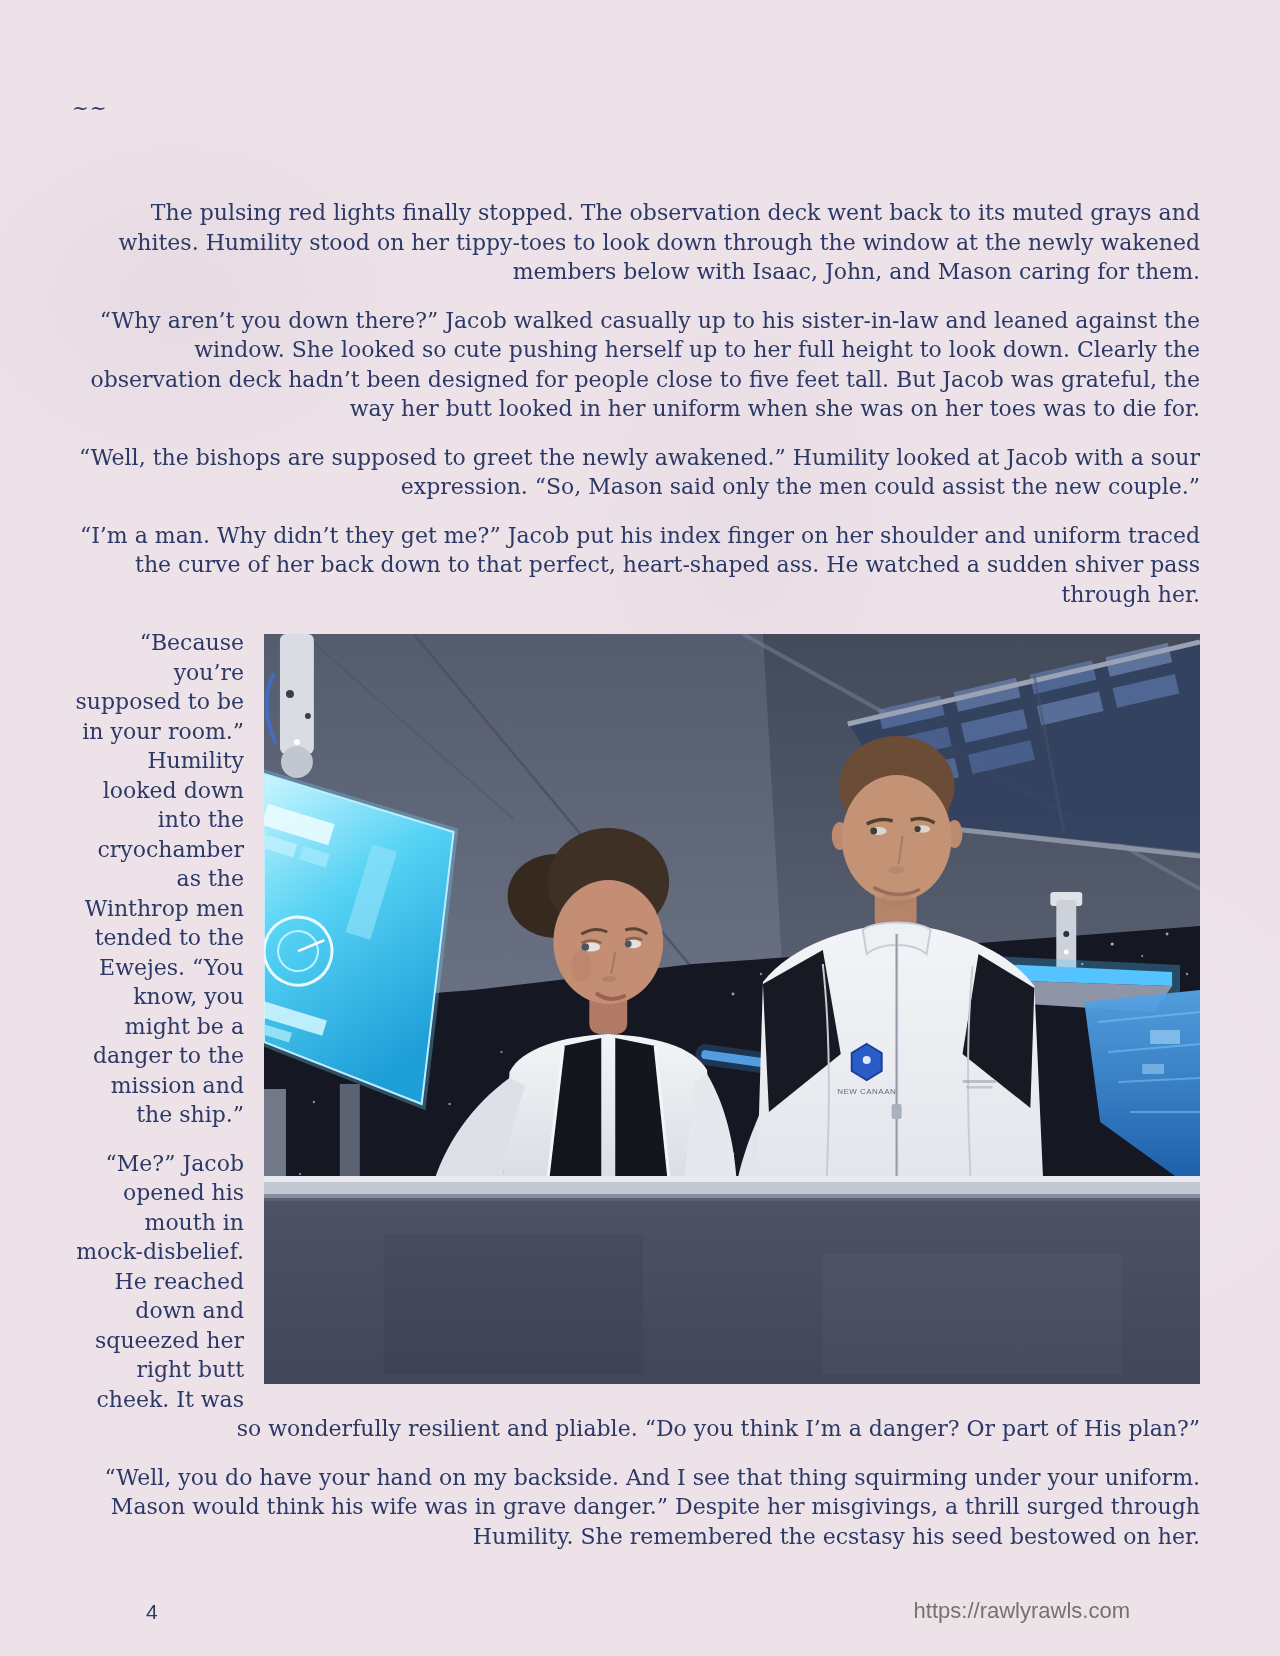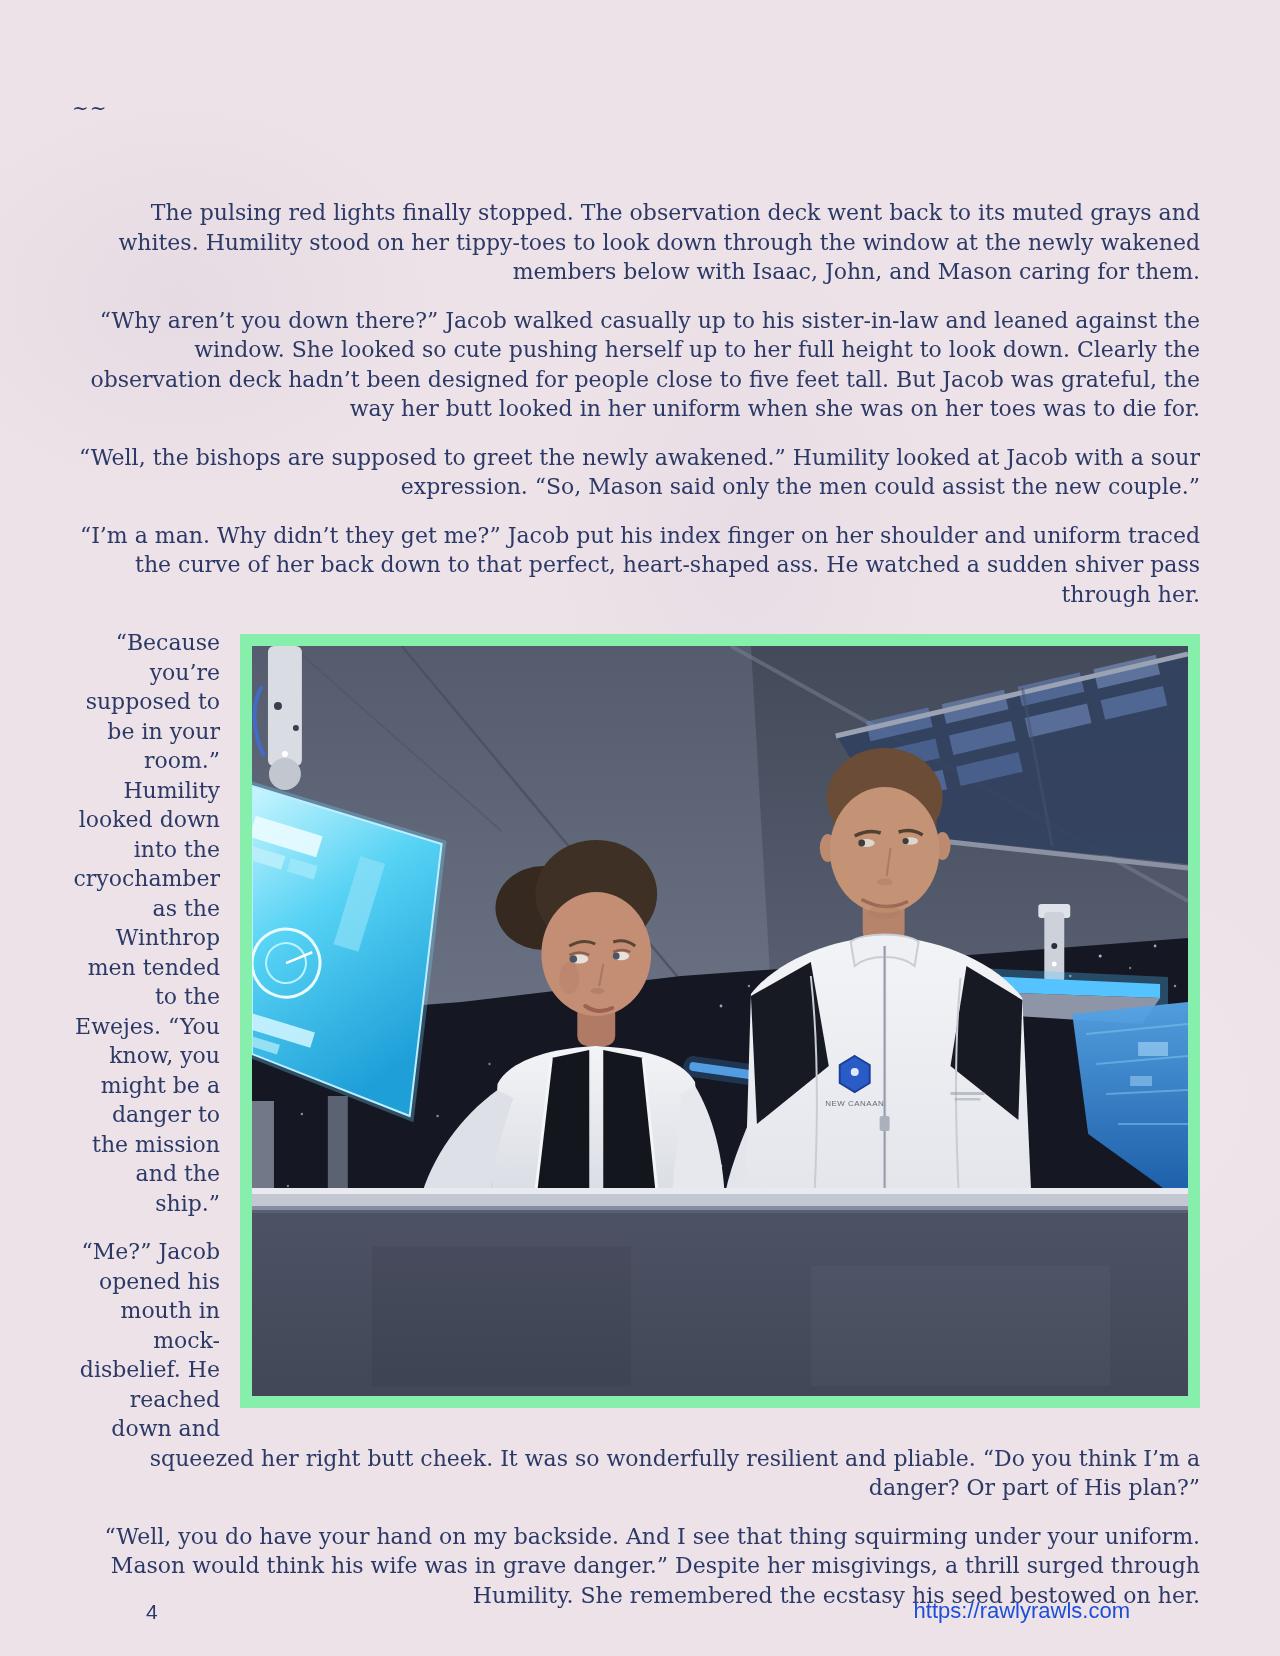--- a/index.html
+++ b/index.html
@@ -16,31 +16,31 @@
   .content{
     position:absolute; left:72px; top:96px; width:1128px;
   }
   .tilde{
     font-size:20px; line-height:24px; margin:0 0 78px 0; letter-spacing:1px;
   }
   .content p{
     font-size:22px; line-height:29.5px; margin:0 0 19px 0; text-align:right;
   }
   figure.photo{
-    float:right; width:936px; height:750px; margin:6px 0 12px 20px; padding:12px;
-    background:#86efac;
+    float:right; width:936px; height:750px; margin:6px 0 12px 20px; padding:0;
+    background:#bef264;
   }
   figure.photo svg{display:block;width:100%;height:100%;}
   .footer-num{
     position:absolute; left:146px; top:1600px;
     font-family:"Liberation Sans", sans-serif; font-size:21px; color:#2c3966;
   }
   .footer-url{
     position:absolute; right:150px; top:1598px;
-    font-family:"Liberation Sans", sans-serif; font-size:22px; color:#1d4ed8;
+    font-family:"Liberation Sans", sans-serif; font-size:22px; color:#737373;
     text-decoration:none; cursor:pointer;
   }
 </style>
 </head>
 <body>
 
 <div class="content">
   <div class="tilde">~~</div>
 
   <p>The pulsing red lights finally stopped. The observation deck went back to its muted grays and whites. Humility stood on her tippy-toes to look down through the window at the newly wakened members below with Isaac, John, and Mason caring for them.</p>

